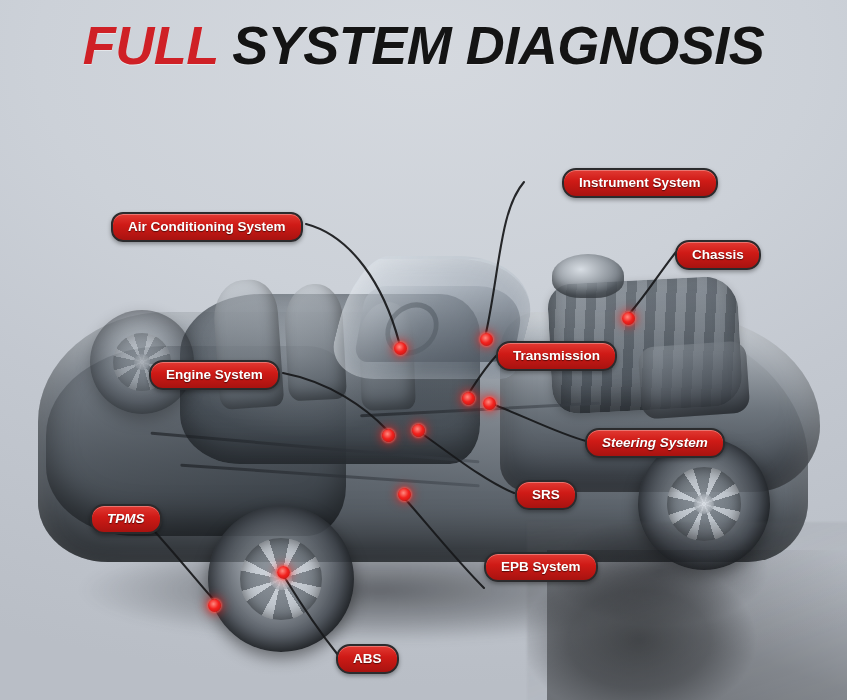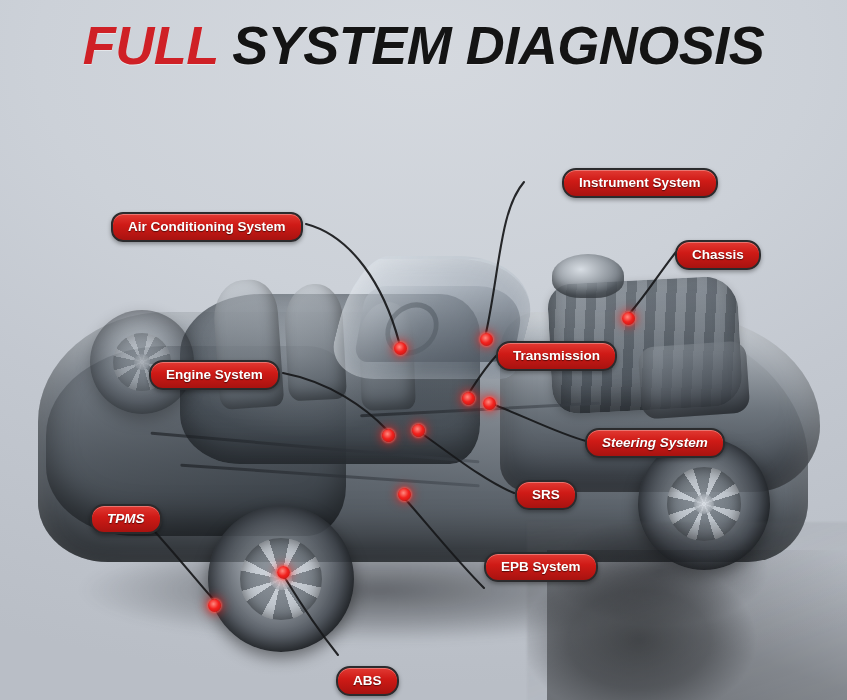--- a/index.html
+++ b/index.html
@@ -279,16 +279,16 @@
   <div id="pills">
       <div class="pill" style="left: 526px; top: 168px; margin-left: 36px;">Instrument System</div>
       <div class="pill" style="left: 675px; top: 240px;">Chassis</div>
       <div class="pill" style="left: 111px; top: 212px; border-radius: 12px;">Air Conditioning System</div>
       <div class="pill" style="left: 496px; top: 341px;">Transmission</div>
       <div class="pill" style="left: 149px; top: 360px;">Engine System</div>
       <div class="pill" style="left: 585px; top: 428px; font-style: italic;">Steering System</div>
       <div class="pill" style="left: 515px; top: 480px;">SRS</div>
       <div class="pill" style="left: 90px; top: 504px; font-style: italic;">TPMS</div>
       <div class="pill" style="left: 484px; top: 552px;">EPB System</div>
-      <div class="pill" style="left: 336px; top: 666px;">ABS</div>
+      <div class="pill" style="left: 336px; top: 644px;">ABS</div>
     </div>
 
 </div>
 
 </body></html>

